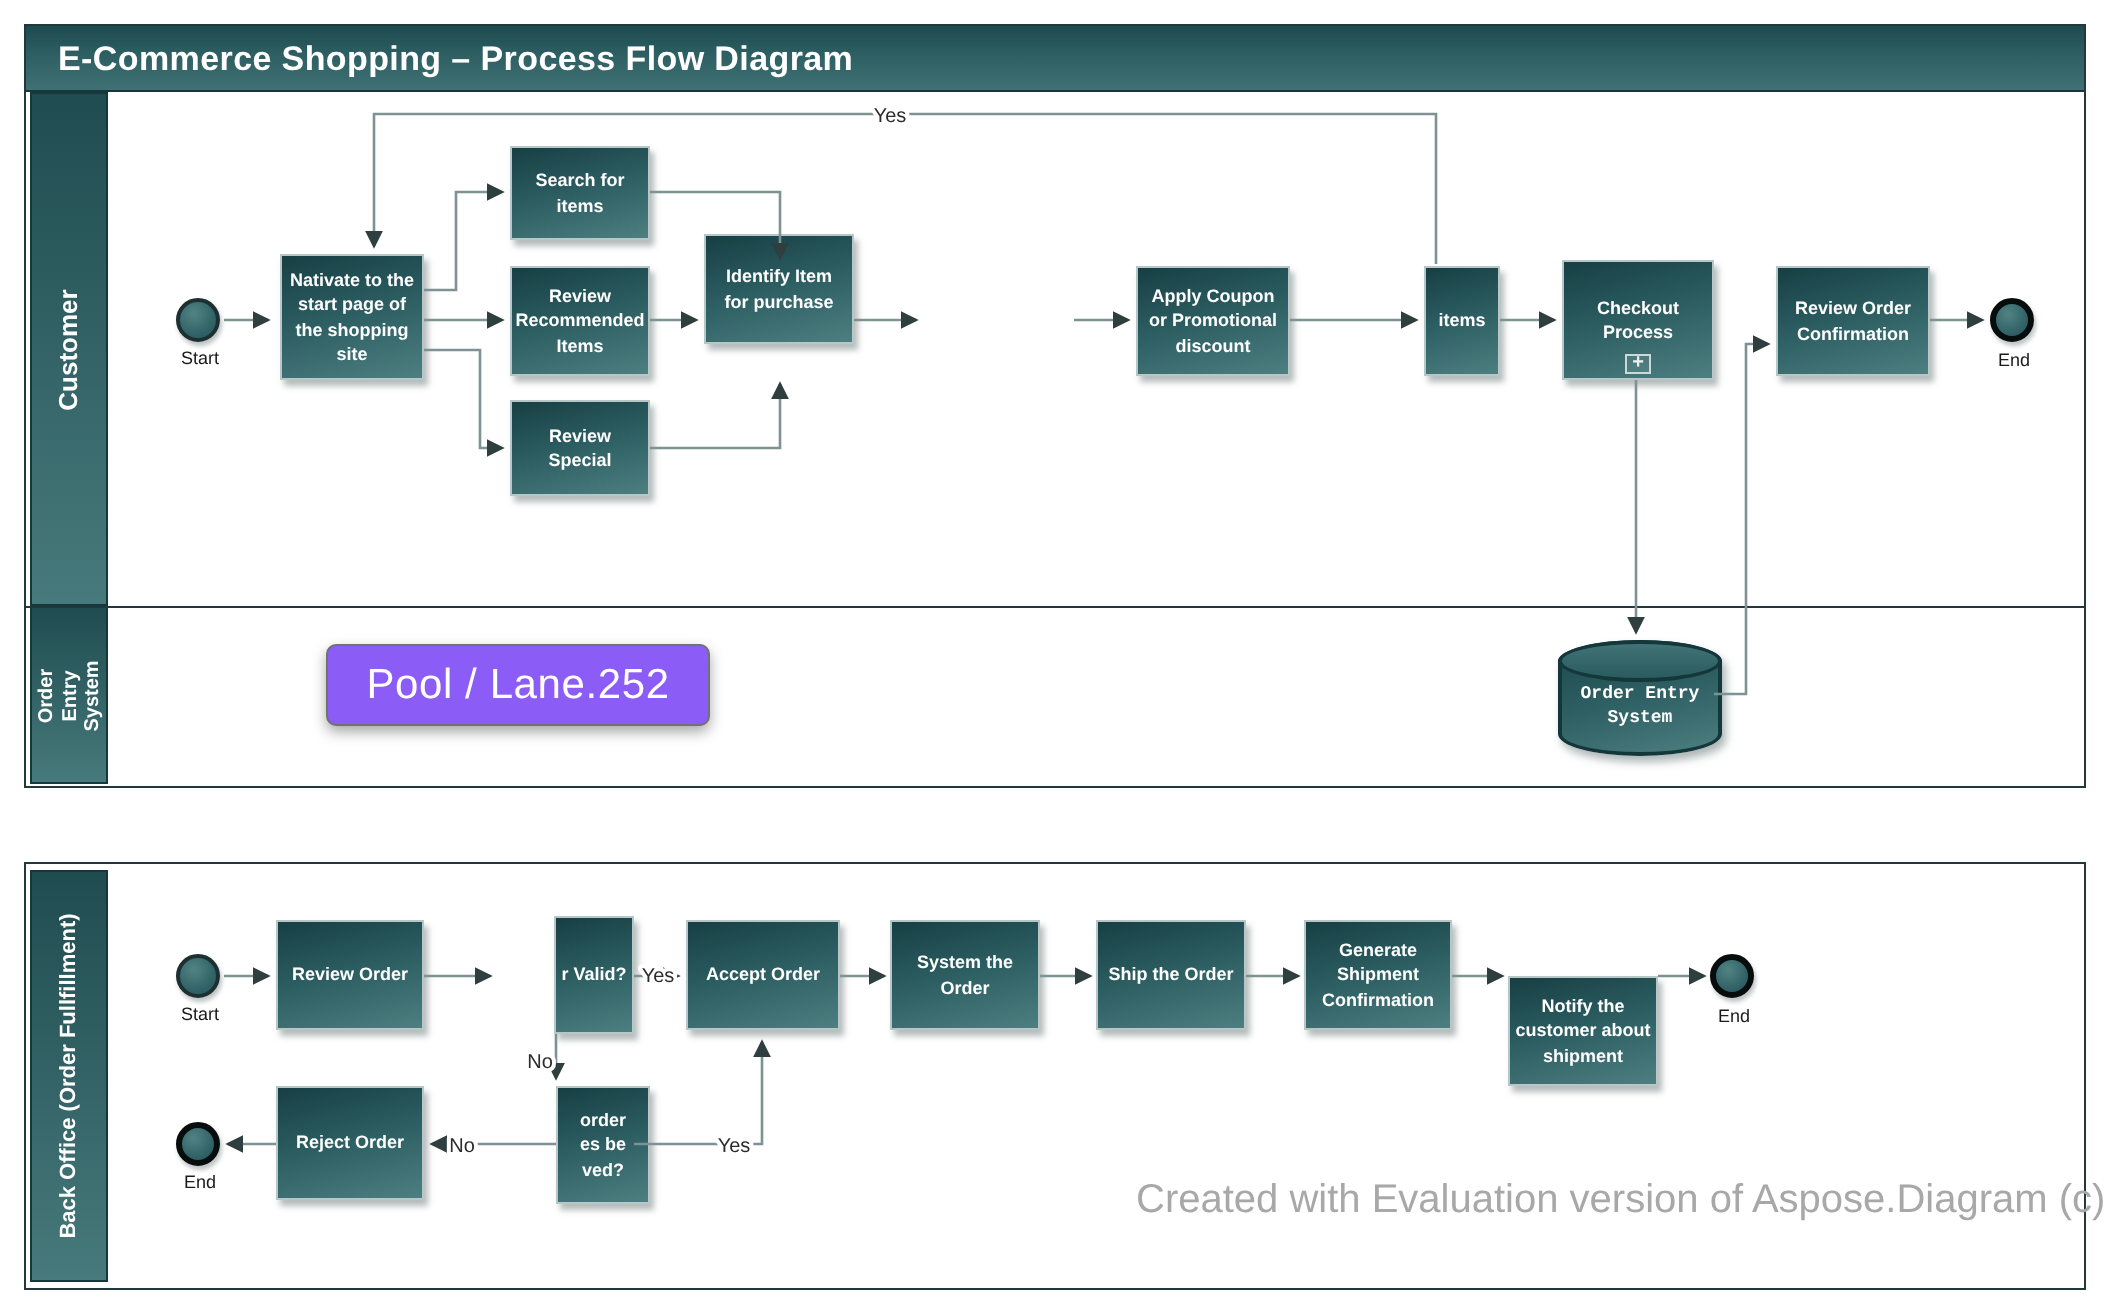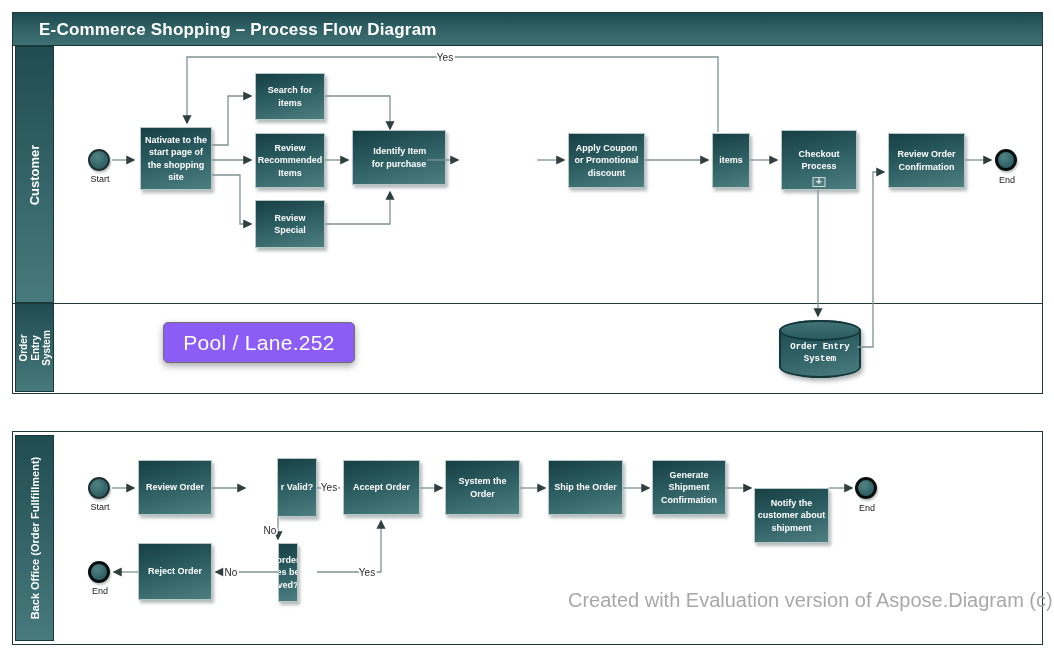--- a/index.html
+++ b/index.html
@@ -6,21 +6,21 @@
   body { background:#ffffff; font-family:"Liberation Sans", sans-serif; }
   .canvas { position:relative; width:1054px; height:652px; background:#fff; overflow:hidden; }
 
   
   .pool { position:absolute; background:#fff; border:1px solid #22383a; }
   #pool1 { left:12px; top:12px; width:1031px; height:382px; }
   #pool2 { left:12px; top:431px; width:1031px; height:214px; }
   .pool-title {
     position:absolute; left:0; top:0; right:0; height:33px;
     background:linear-gradient(180deg,#1e4a4e 0%,#2d5f63 45%,#3f7174 100%);
-    color:#fff; font-size:17px; font-weight:700; line-height:33px; padding-left:26px;
+    color:#fff; font-size:17px; font-weight:700; line-height:33px; padding-left:16px;
     border-bottom:1px solid #16383a; letter-spacing:.2px;
   }
   .lane-strip {
     position:absolute; width:39px;
     background:linear-gradient(180deg,#1f4c50 0%,#356568 55%,#477a7c 100%);
     border:1px solid #16383a;
   }
   .vtext {
     position:absolute; left:50%; top:50%;
     transform:translate(-50%,-50%) rotate(-90deg);
@@ -120,21 +120,21 @@
 start page of
 the shopping
 site</div>
   <div class="node" style="left:255px; top:73px;  width:70px; height:47px;">Search for
 items</div>
   <div class="node" style="left:255px; top:133px; width:70px; height:55px;">Review
 Recommended
 Items</div>
   <div class="node" style="left:255px; top:200px; width:70px; height:48px;">Review
 Special</div>
-  <div class="node" style="left:352px; top:130px; width:94px; height:55px;text-align:right;">Identify Item
+  <div class="node" style="left:352px; top:117px; width:75px; height:55px;">Identify Item
 for purchase</div>
   <div class="node" style="left:568px; top:133px; width:77px; height:55px;">Apply Coupon
 or Promotional
 discount</div>
   <div class="node" style="left:712px; top:133px; width:38px; height:55px;">items</div>
 
   <div class="node" style="left:781px; top:130px; width:76px; height:60px;">
     <span>Checkout
 Process</span>
     <span class="plus-marker">+</span>
@@ -169,21 +169,21 @@
 Shipment
 Confirmation</div>
   <div class="node" style="left:754px; top:460px; width:75px; height:55px;margin-top:28px;">Notify the
 customer about
 shipment</div>
 
   <div class="event end" style="left:855px; top:477px;"></div>
   <div class="event-label" style="left:845px; top:503px;">End</div>
 
   <div class="node" style="left:138px; top:543px; width:74px; height:57px;">Reject Order</div>
-  <div class="node" style="left:278px; top:543px; width:20px; height:59px;">order
+  <div class="node" style="left:278px; top:543px; width:47px; height:59px;">order
 es be
 ved?</div>
 
   <div class="event end" style="left:88px; top:561px;"></div>
   <div class="event-label" style="left:78px; top:586px;">End</div>
 
   <svg class="edges" width="1054" height="652" viewBox="0 0 1054 652">
     <defs>
       <marker id="arr" viewBox="0 0 10 10" refX="8.5" refY="5" markerWidth="7" markerHeight="7" orient="auto">
         <path d="M0,0 L10,5 L0,10 z" fill="#2f3f3f"></path>

